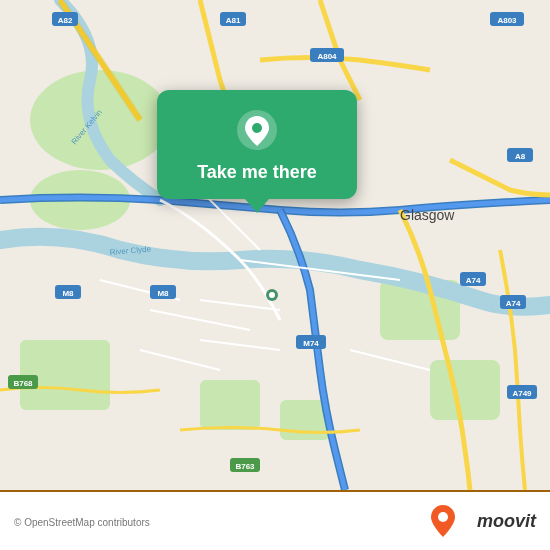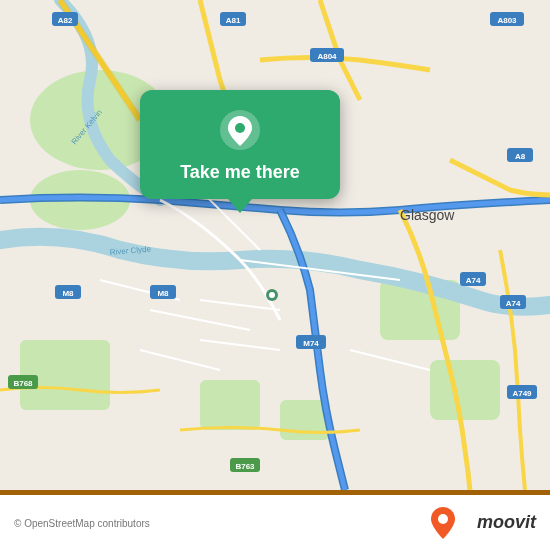--- a/index.html
+++ b/index.html
@@ -15,21 +15,21 @@
       position: relative;
       width: 550px;
       height: 490px;
       overflow: hidden;
       background: #f0ece4;
     }
 
     
     #popup-card {
       position: absolute;
-      left: 140px;
+      left: 157px;
       top: 90px;
       width: 200px;
       background: #2eaa6e;
       border-radius: 12px;
       display: flex;
       flex-direction: column;
       align-items: center;
       padding: 18px 20px 16px;
       box-shadow: 0 4px 16px rgba(0,0,0,0.35);
       cursor: pointer;
@@ -58,21 +58,21 @@
       border-left: 12px solid transparent;
       border-right: 12px solid transparent;
       border-top: 14px solid #2eaa6e;
     }
 
     
     #bottom-bar {
       width: 550px;
       height: 60px;
       background: #fff;
-      border-top: 5px solid #a16207;
+      border-top: 2px solid #a16207;
       display: flex;
       align-items: center;
       justify-content: space-between;
       padding: 0 14px;
     }
 
     #address-info {
       display: flex;
       flex-direction: column;
     }

